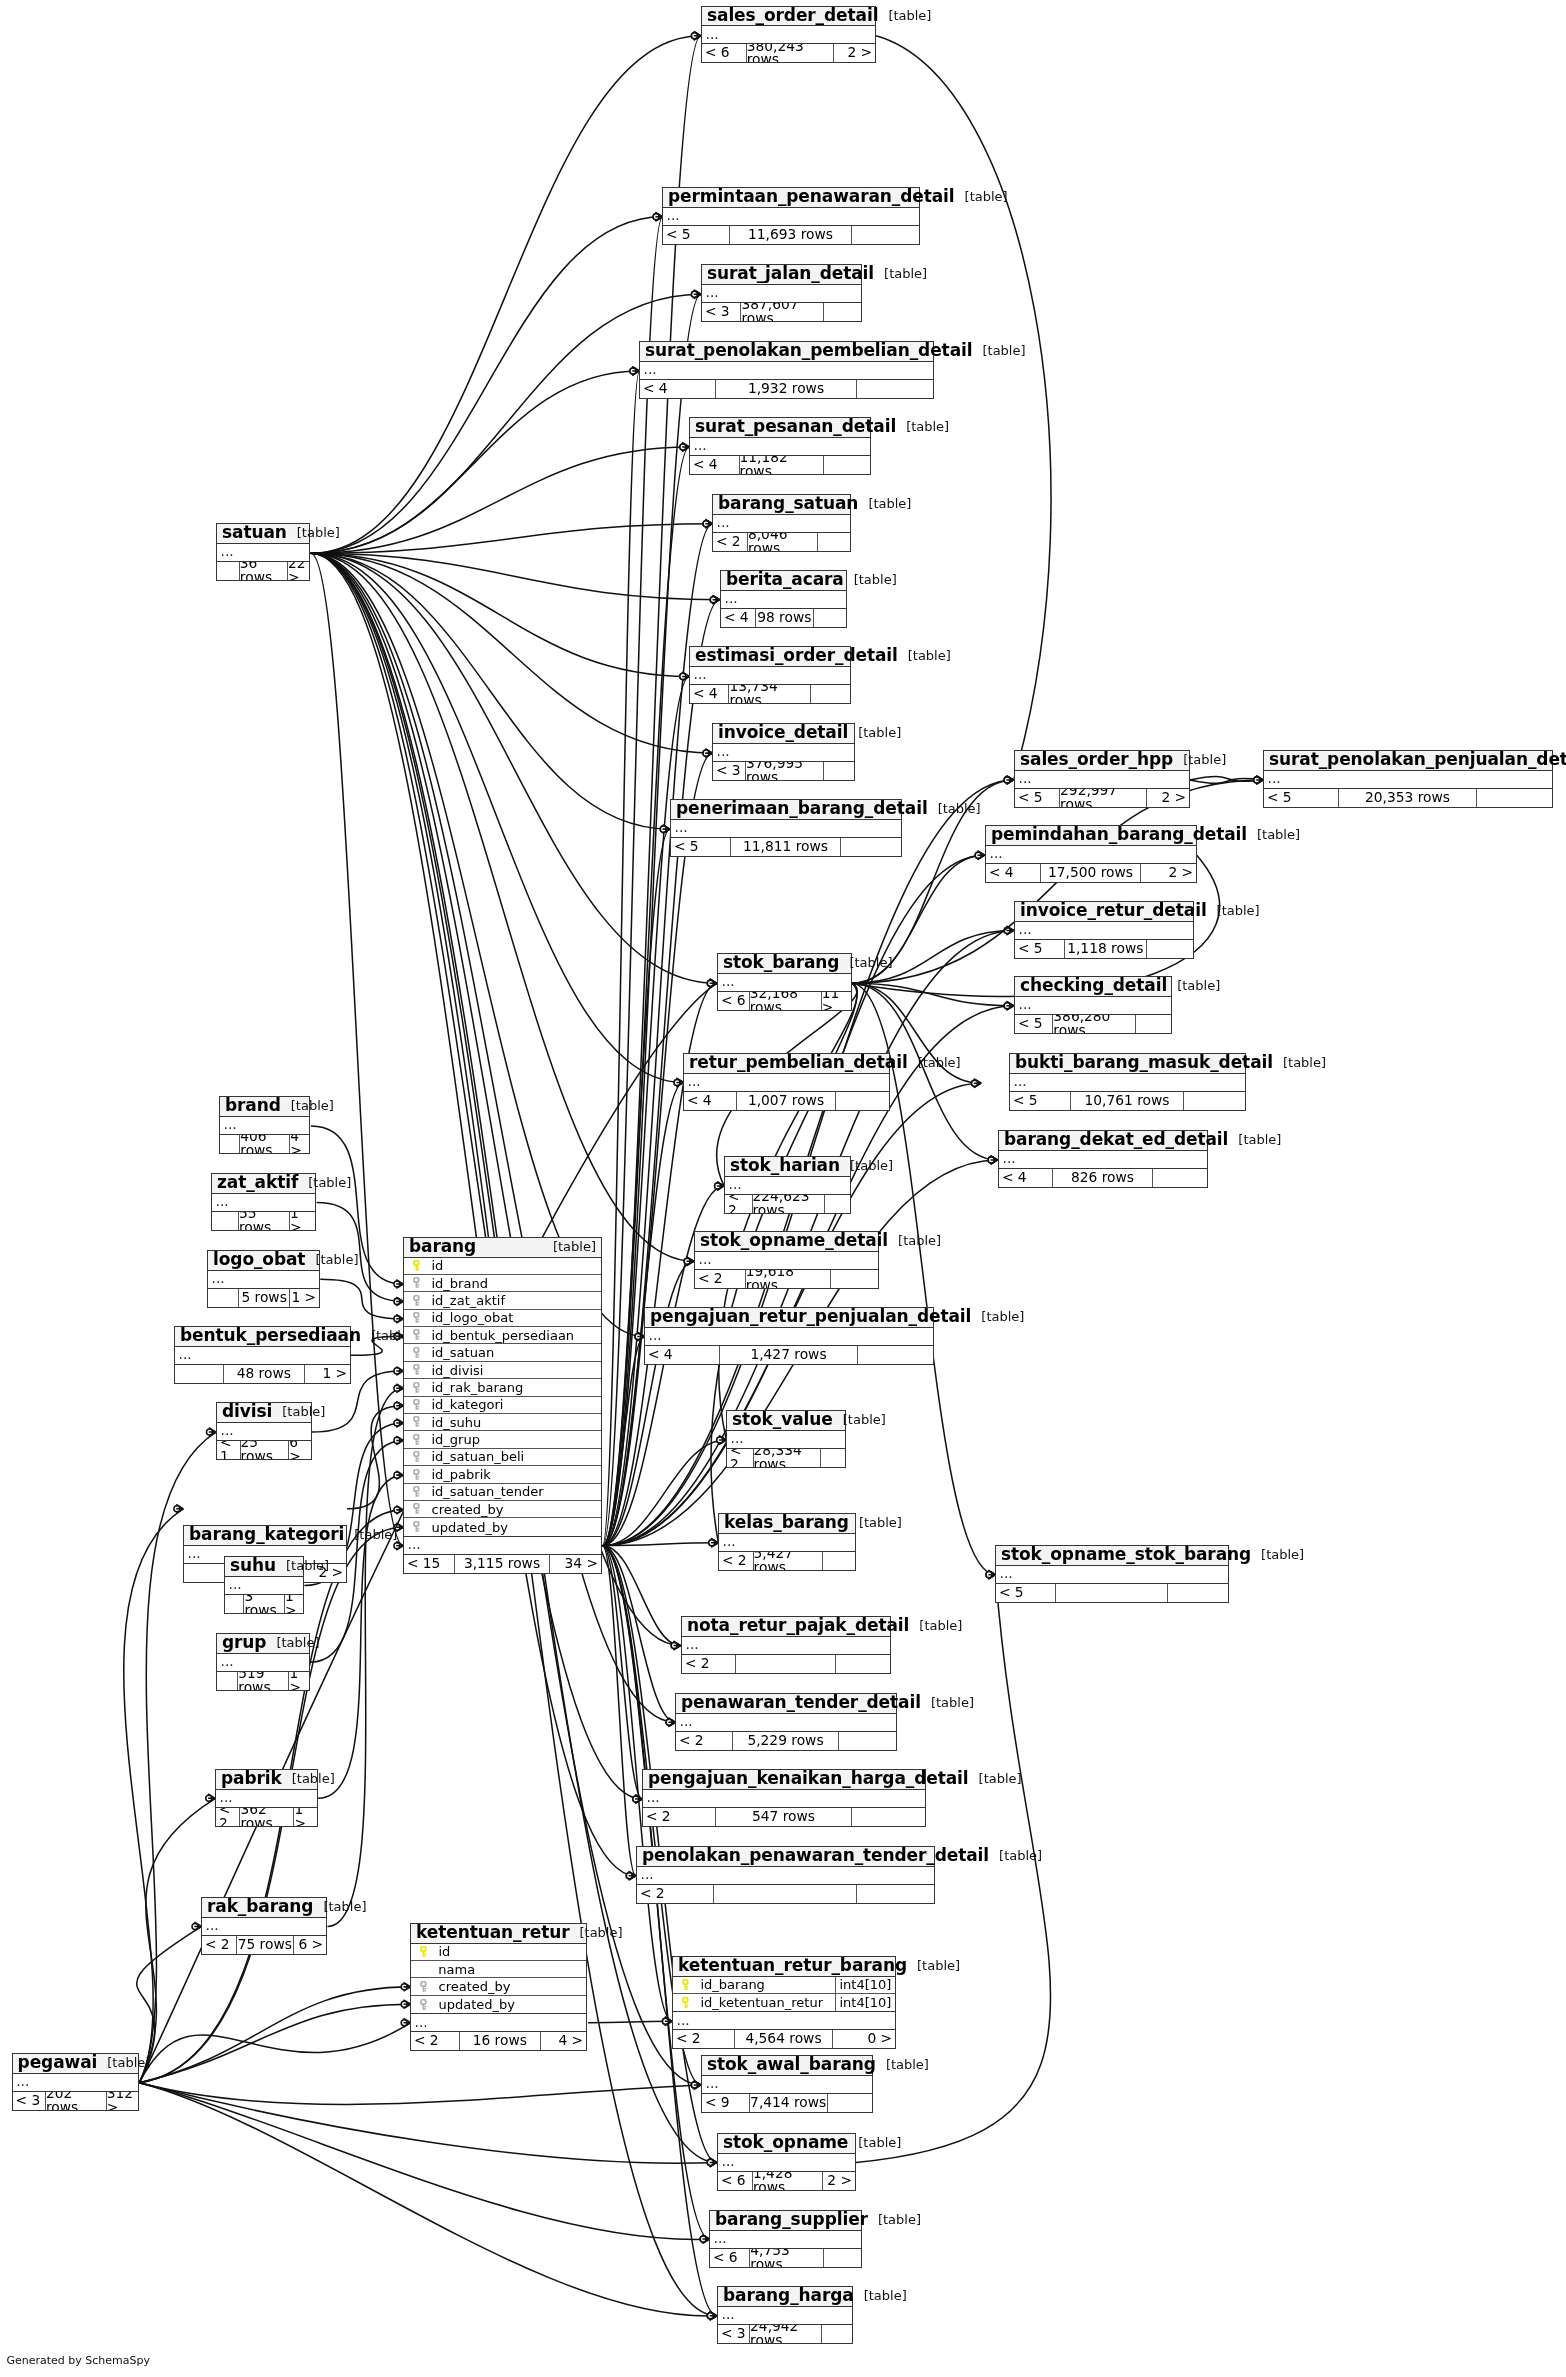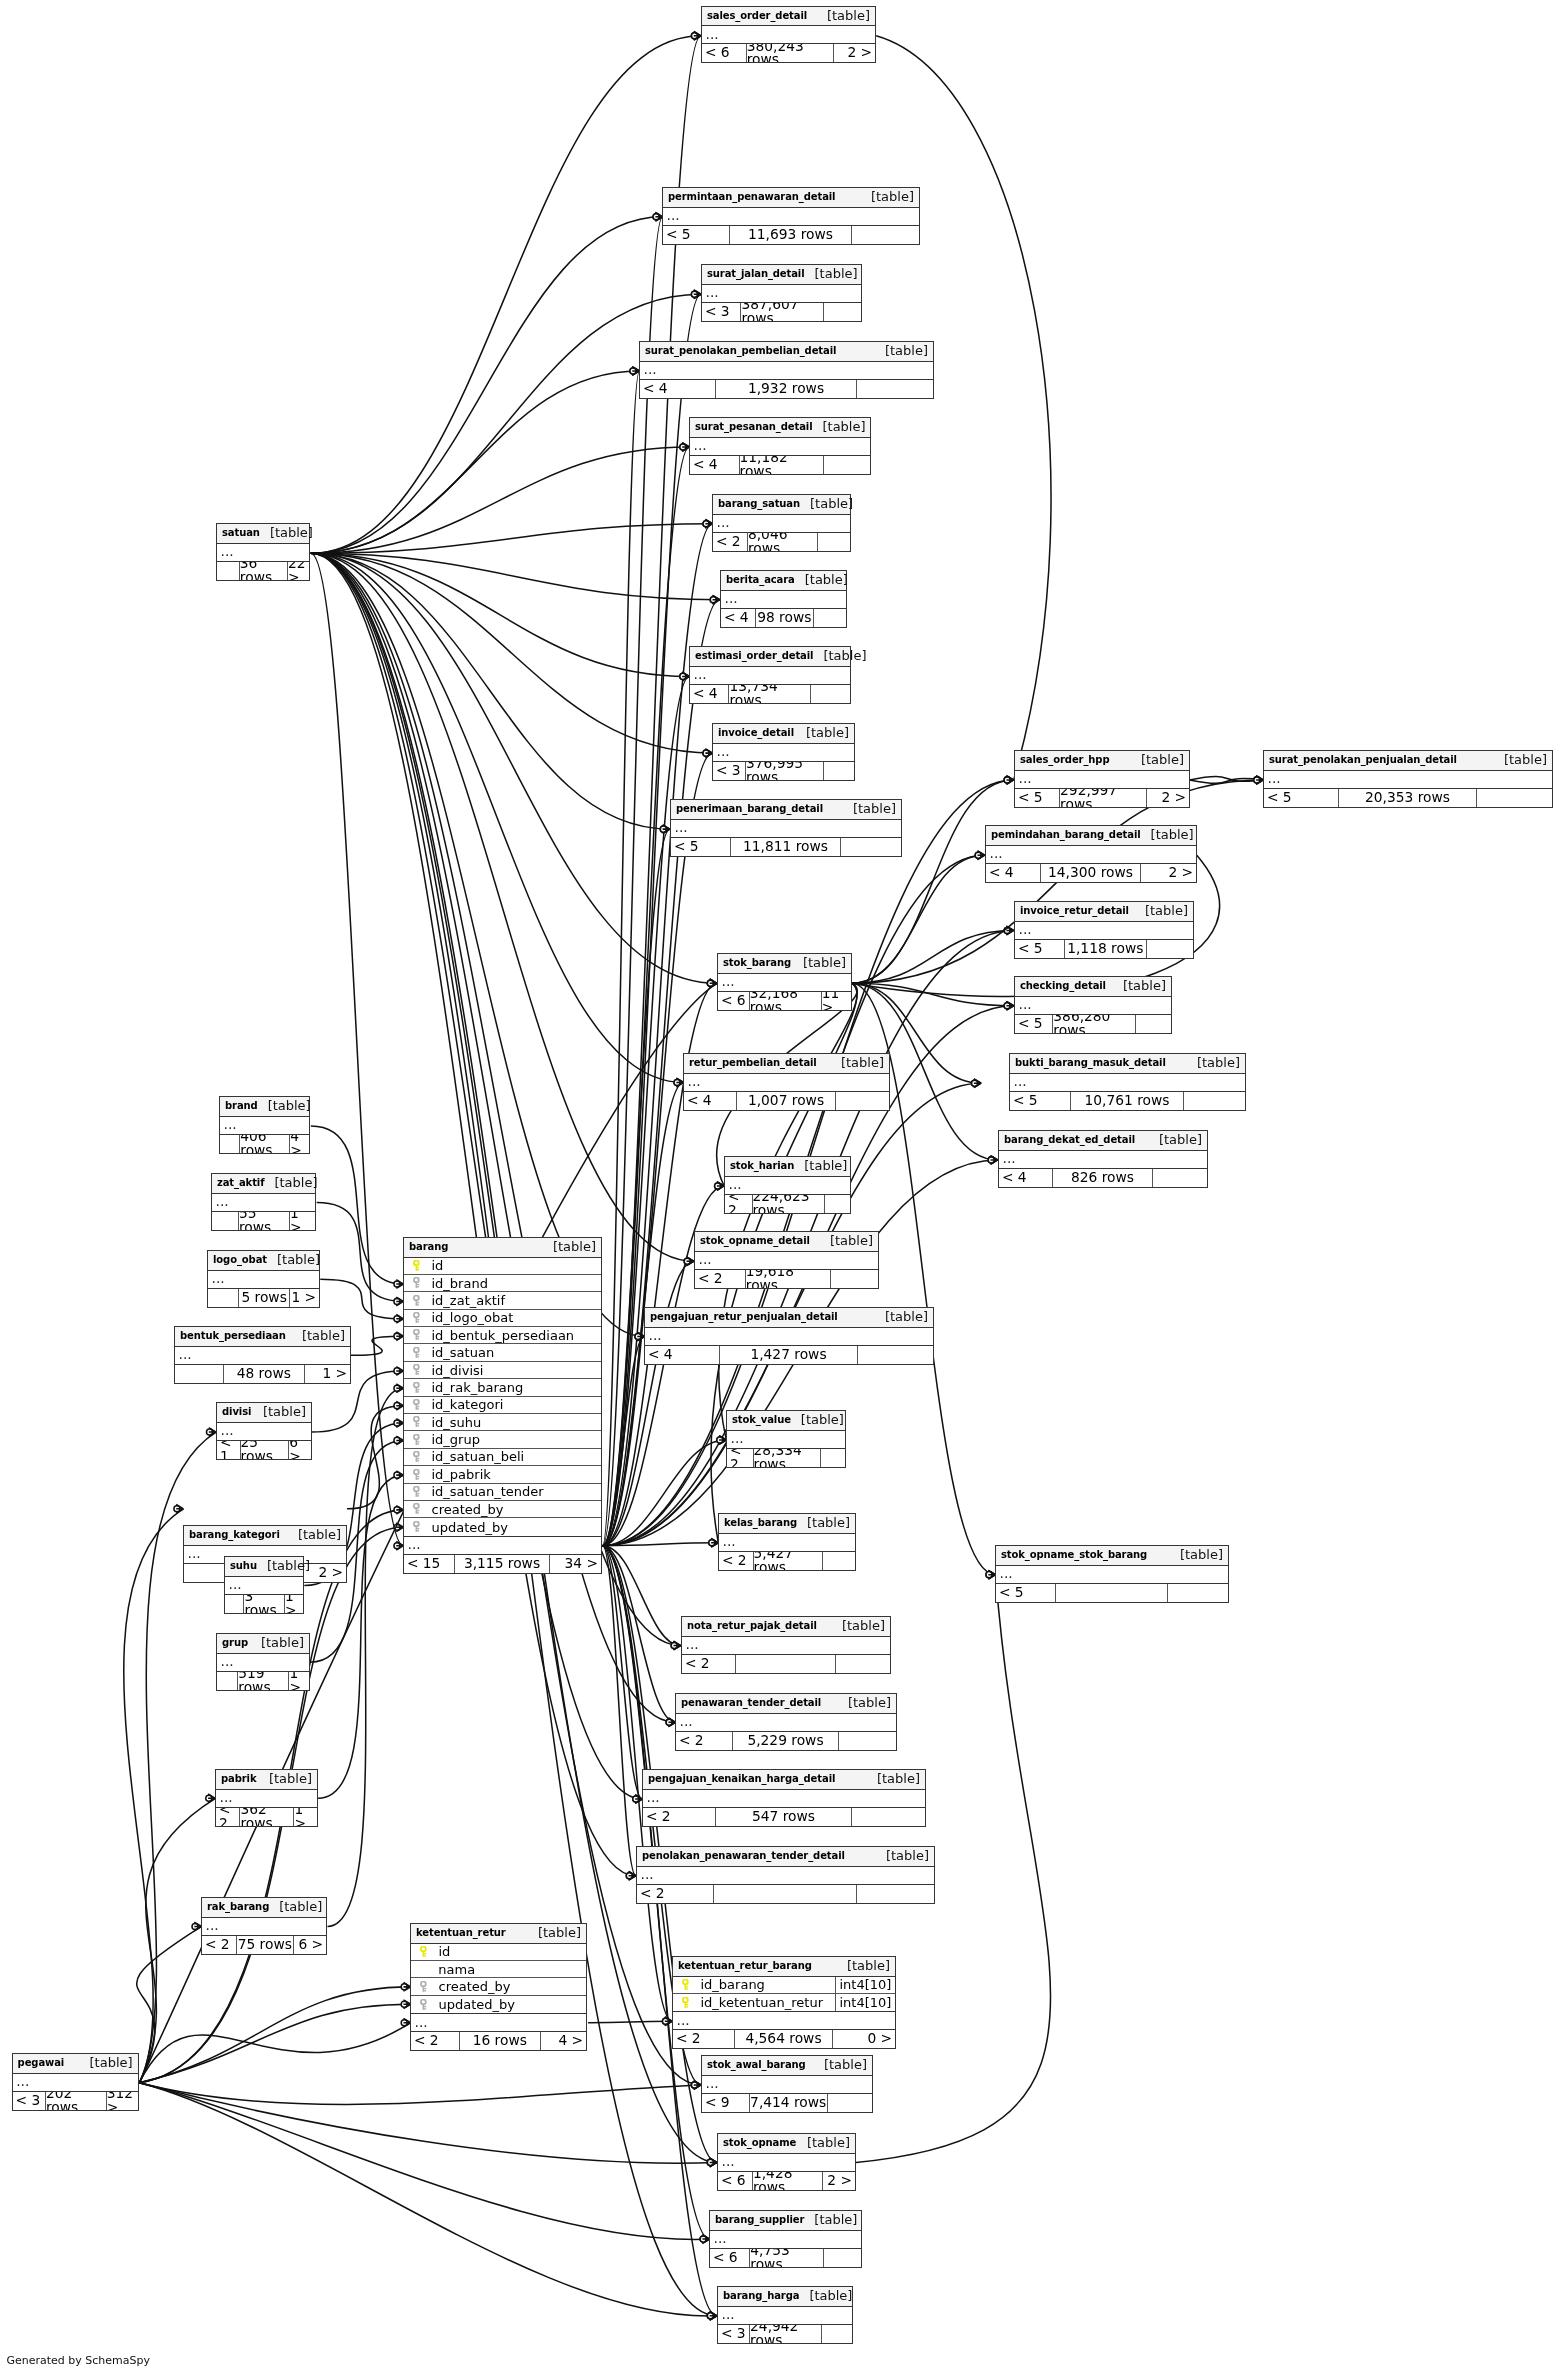--- a/index.html
+++ b/index.html
@@ -51,21 +51,21 @@
     display: flex;
     align-items: center;
     justify-content: space-between;
     padding: 2.2px 5px 2.9px 5px;
     height: 19.5px;
     box-sizing: border-box;
     white-space: nowrap;
   }
   .tbl .hdr .tname {
     font-weight: bold;
-    font-size: 10px;
+    font-size: 17px;
     letter-spacing: -0.1px;
   }
   .tbl .hdr .tkind {
     font-size: 13px;
     color: #111;
     padding-left: 10px;
   }
   .tbl .ellipsis {
     height: 18px;
     box-sizing: border-box;
@@ -762,21 +762,21 @@
         </div>
       </div>
       <div class="tbl" style="left: 985px; top: 825px; width: 212px;">
         <div class="hdr">
           <span class="tname">pemindahan_barang_detail</span>
           <span class="tkind">[table]</span>
         </div>
         <div class="ellipsis">...</div>
         <div class="foot">
           <div class="fl" style="width:26%">&lt; 4</div>
-          <div class="fc" style="flex:1 1 auto">14,300 rows</div>
+          <div class="fc" style="flex:1 1 auto">17,500 rows</div>
           <div class="fr" style="width:26%">2 &gt;</div>
         </div>
       </div>
       <div class="tbl" style="left: 1014px; top: 901px; width: 180px;">
         <div class="hdr">
           <span class="tname">invoice_retur_detail</span>
           <span class="tkind">[table]</span>
         </div>
         <div class="ellipsis">...</div>
         <div class="foot">

